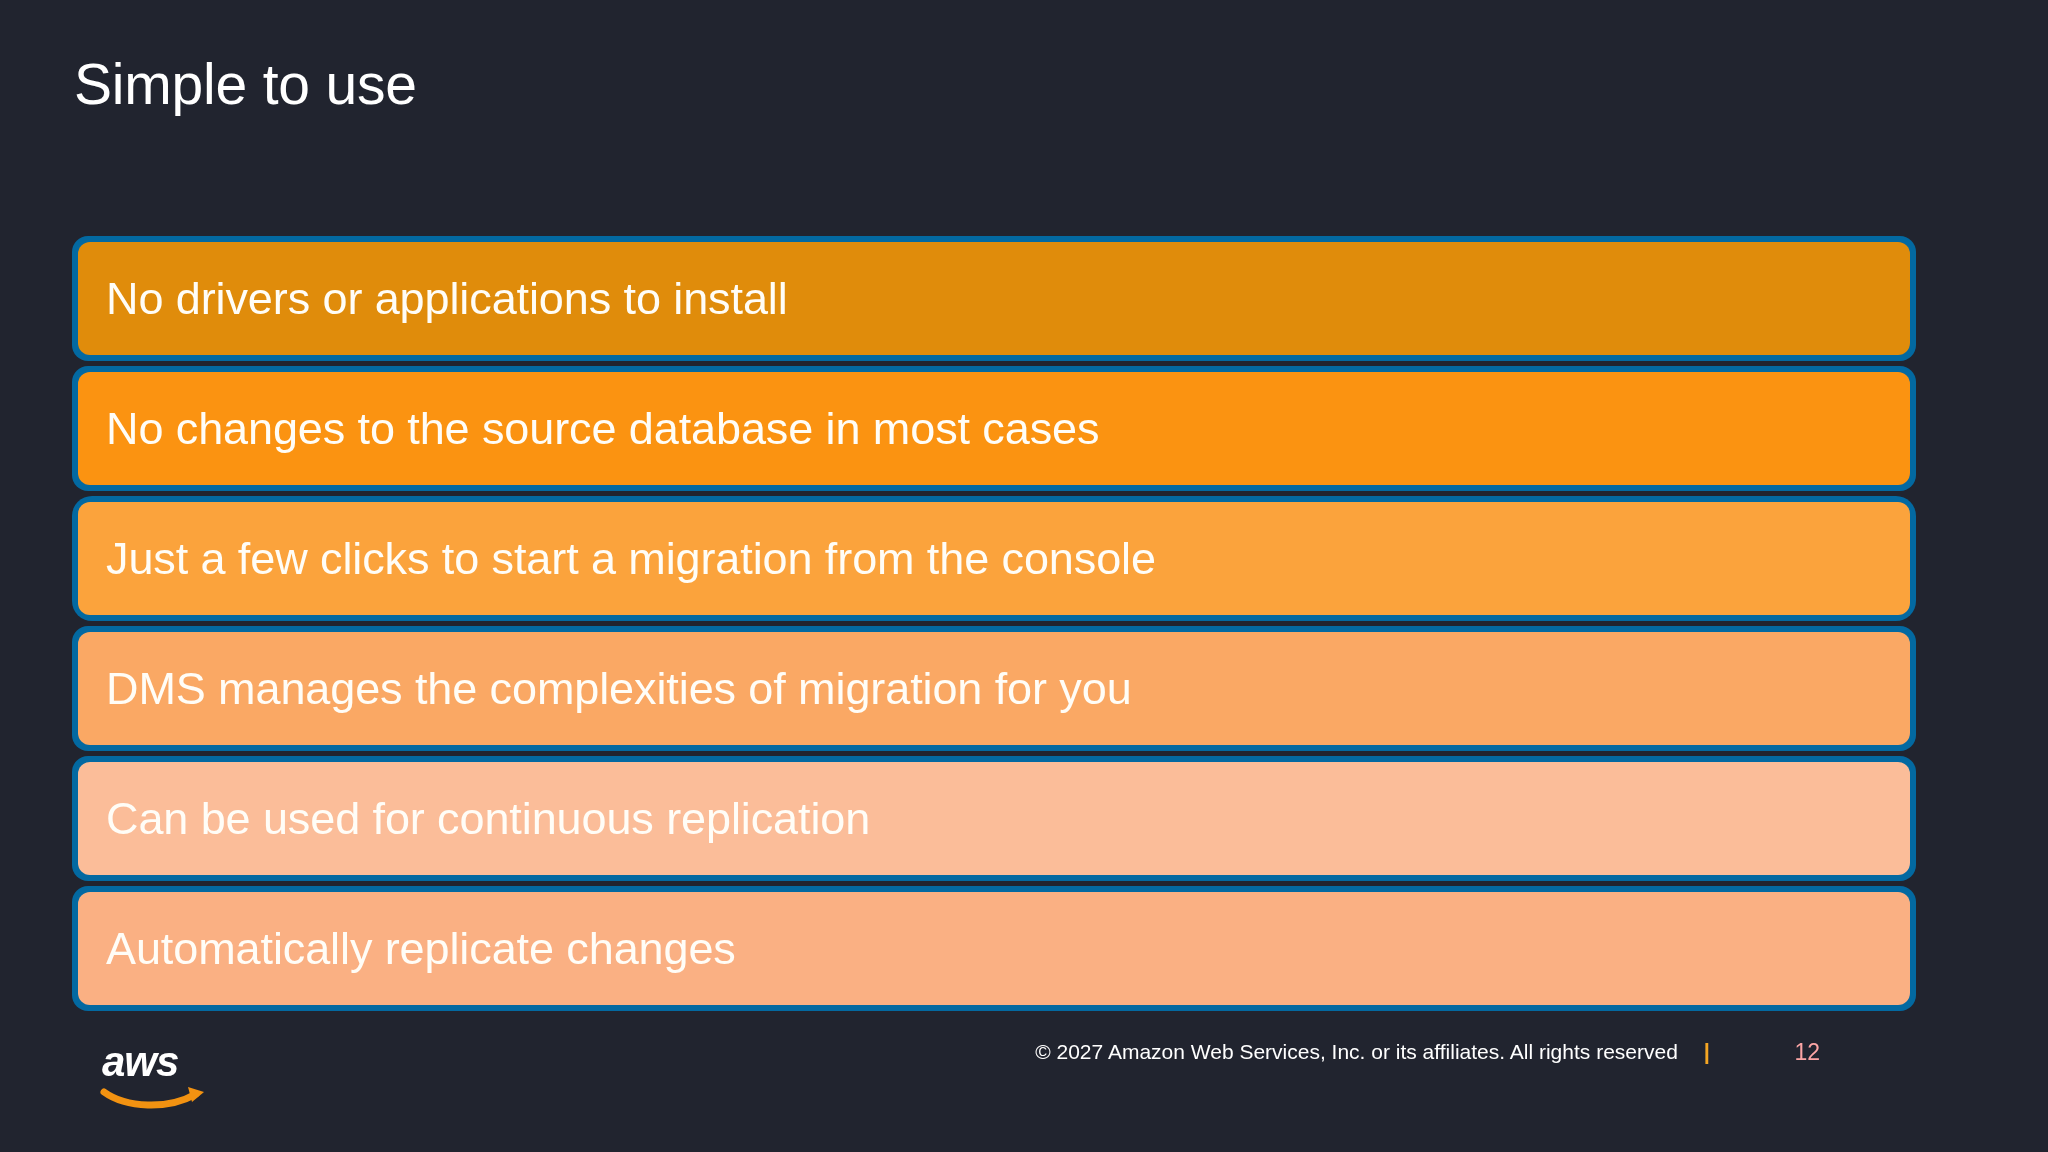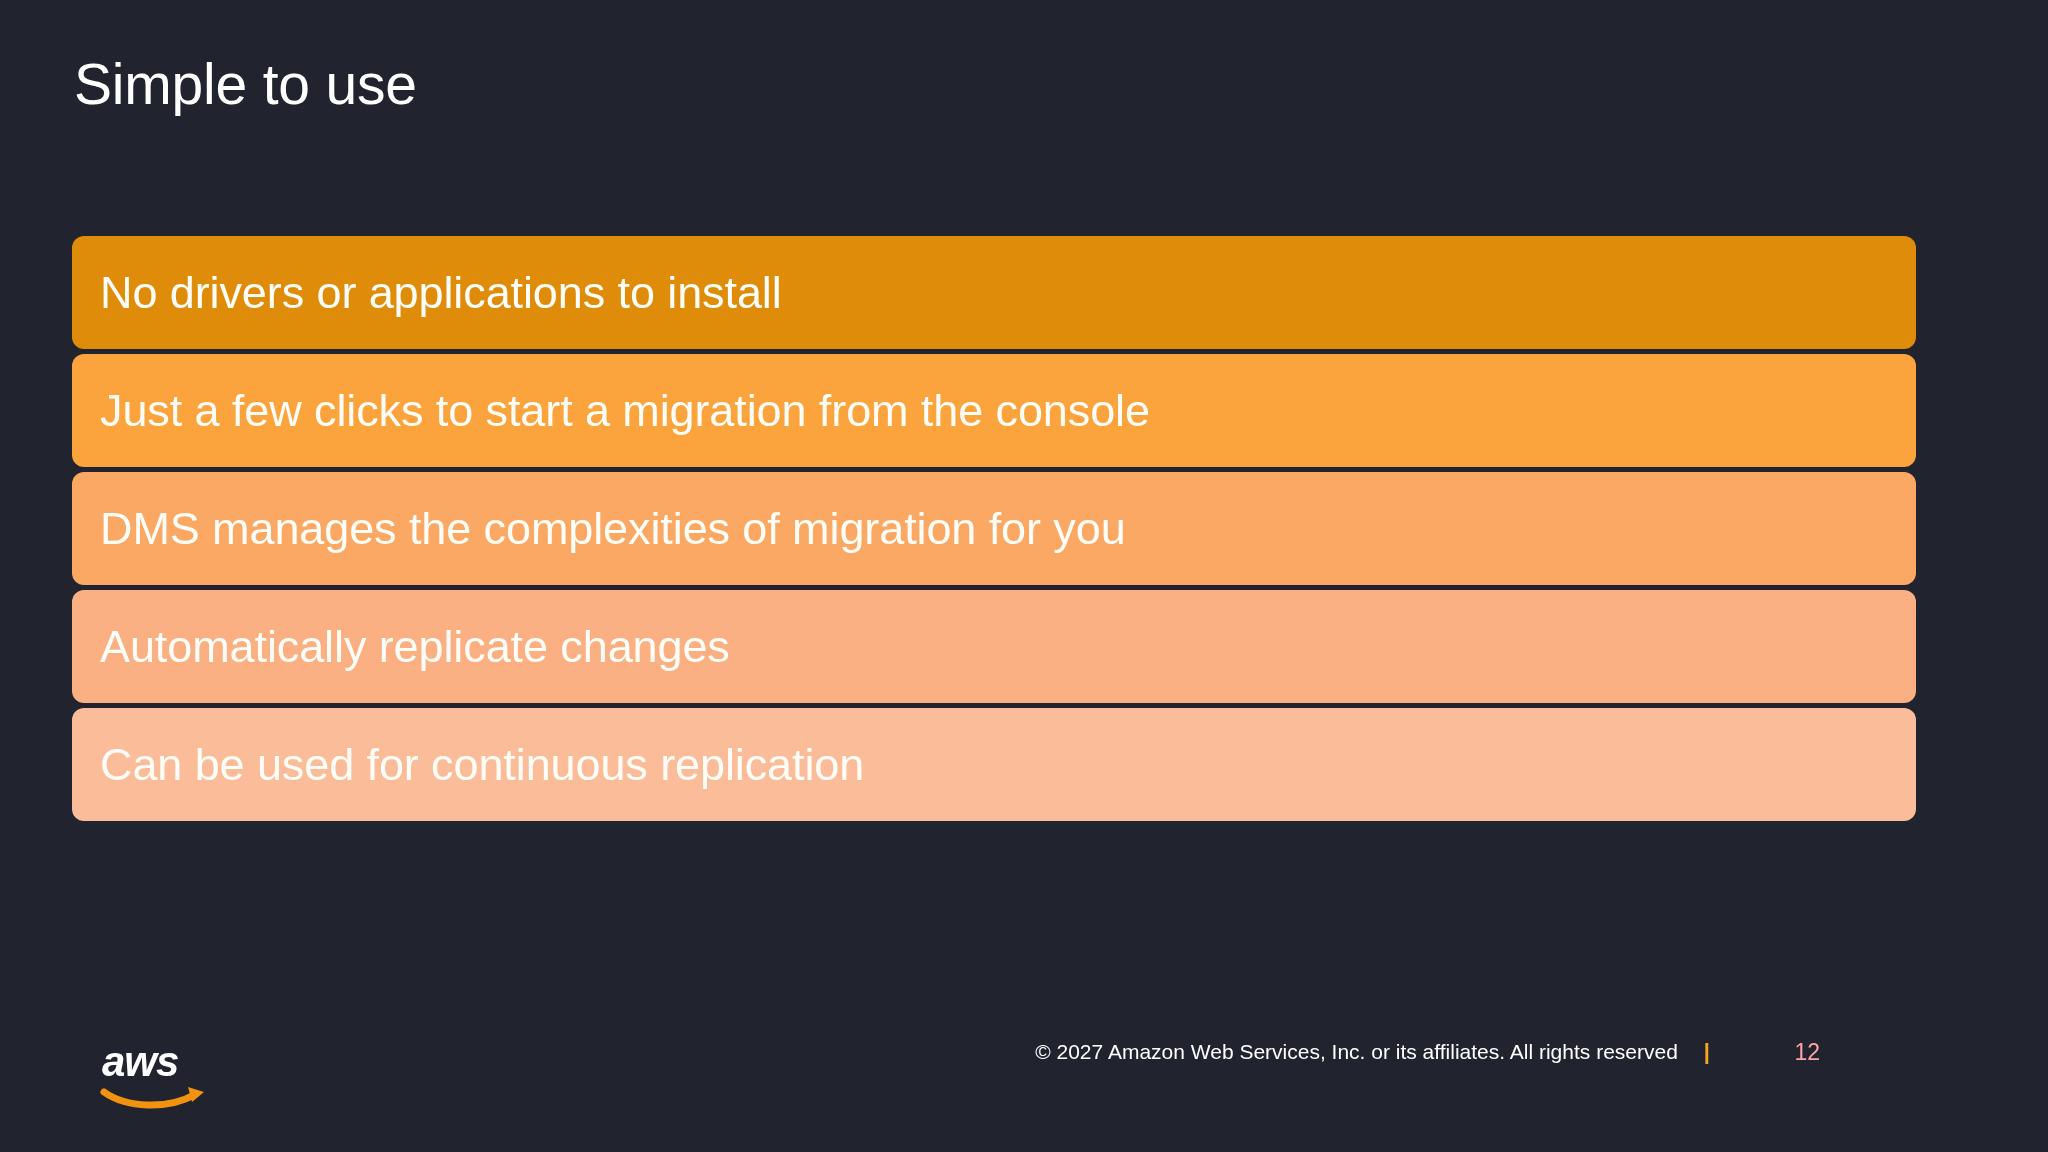--- a/index.html
+++ b/index.html
@@ -36,20 +36,21 @@
   #bars {
     position: absolute;
     left: 72px;
     top: 236px;
     width: 1844px;
   }
   .bar-wrap {
     position: relative;
     background: #0369a1;
     border-radius: 16px;
+    padding: 6px;
     margin-bottom: 5px;
     box-sizing: border-box;
   }
   .bar {
     position: relative;
     height: 113px;
     border-radius: 12px;
     display: flex;
     align-items: center;
     box-sizing: border-box;
@@ -117,38 +118,43 @@
 <div id="slide" style="background: rgb(33, 36, 47);">
 
   <h1 id="slide-title">Simple to use</h1>
 
   <div id="bars">
       <div class="bar-wrap" style="width: 100%;">
         <div class="bar" style="background: rgb(224, 140, 11);">
           <span class="bar-label">No drivers or applications to install</span>
         </div>
       </div>
+      <div class="bar-wrap" style="width: 100%;">
+        <div class="bar" style="background: rgb(251, 147, 17);">
+          <span class="bar-label">No changes to the source database in most cases</span>
+        </div>
+      </div>
       <div class="bar-wrap" style="width: 100%; border-radius: 20px;">
         <div class="bar" style="background: rgb(251, 163, 60);">
           <span class="bar-label">Just a few clicks to start a migration from the console</span>
         </div>
       </div>
       <div class="bar-wrap" style="width: 100%;">
         <div class="bar" style="background: rgb(250, 168, 100);">
           <span class="bar-label">DMS manages the complexities of migration for you</span>
         </div>
       </div>
       <div class="bar-wrap" style="width: 100%;">
-        <div class="bar" style="background: rgb(250, 176, 131);">
-          <span class="bar-label">Automatically replicate changes</span>
+        <div class="bar" style="background: rgb(251, 189, 153);">
+          <span class="bar-label">Can be used for continuous replication</span>
         </div>
       </div>
       <div class="bar-wrap" style="width: 100%;">
-        <div class="bar" style="background: rgb(251, 189, 153);">
-          <span class="bar-label">Can be used for continuous replication</span>
+        <div class="bar" style="background: rgb(250, 176, 131);">
+          <span class="bar-label">Automatically replicate changes</span>
         </div>
       </div>
     </div>
 
   <div id="footer">
 
     <div id="aws-logo">
       <svg viewBox="0 0 124 72" width="124" height="72" aria-hidden="true">
 
         <text x="2" y="38" font-family="Liberation Sans, sans-serif" font-size="42" font-weight="700" fill="#ffffff" letter-spacing="-1">aws</text>

